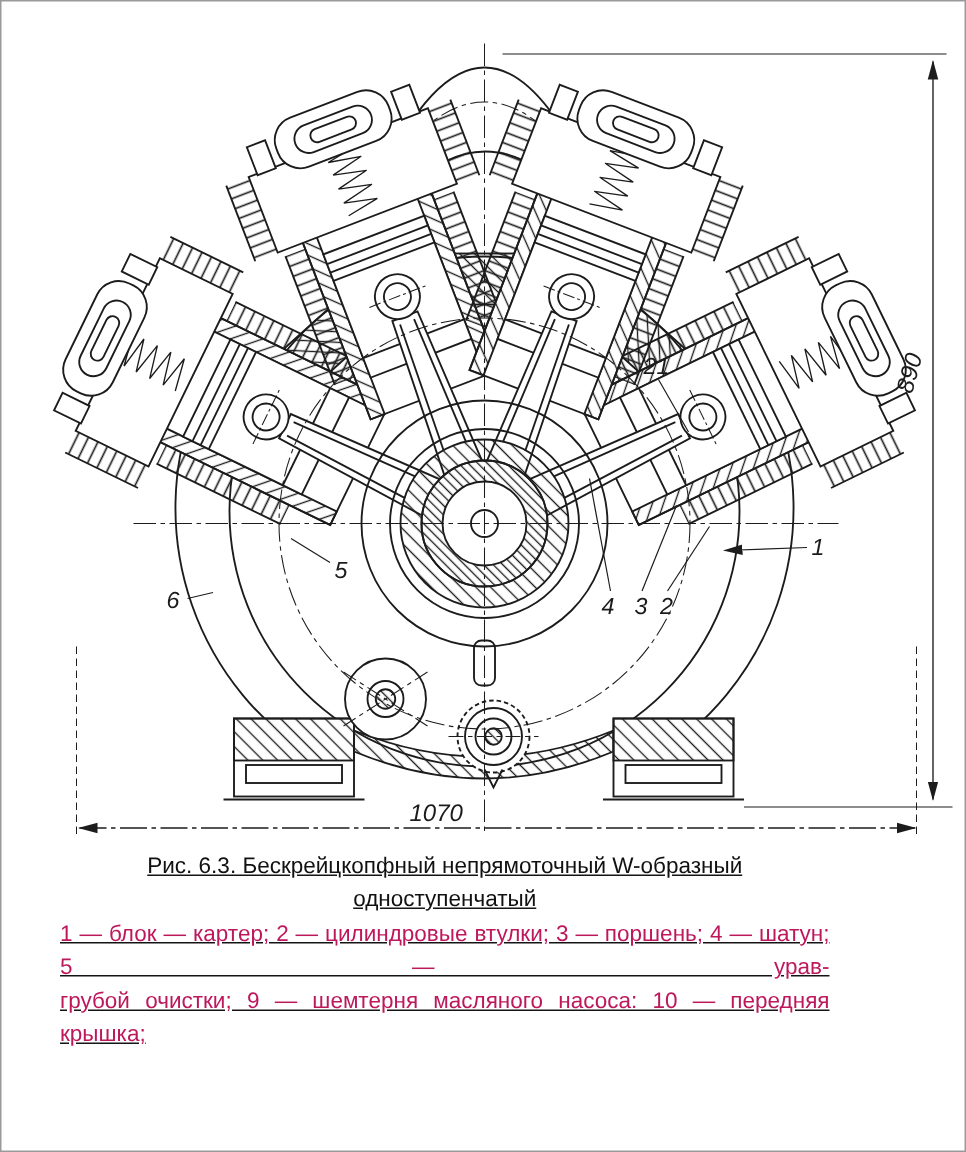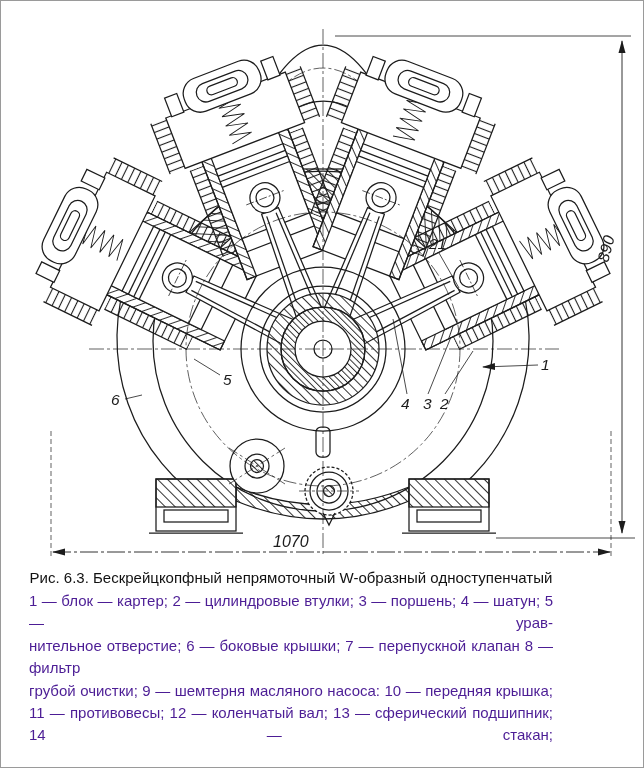--- a/index.html
+++ b/index.html
@@ -3,25 +3,25 @@
 <meta charset="utf-8">
 <style>
   html,body{margin:0;padding:0;}
   body{
     width:644px;height:768px;box-sizing:border-box;
     background:#ffffff;border:1px solid #9a9a9a;overflow:hidden;
     font-family:"Liberation Sans",sans-serif;color:#141414;
   }
   .drawing-wrap{width:644px;height:560px;position:relative;}
   svg{display:block;}
-  .caption{width:580px;box-sizing:border-box;padding:6px 28px 0 28px;}
+  .caption{width:580px;box-sizing:border-box;padding:6px 28px 0 39px;text-decoration:underline;}
   .cap-line{text-align:center;font-size:15px;line-height:22px;color:#111;}
   .legend{margin-top:1px;}
   .leg-line{
-    font-size:15px;line-height:22.4px;color:#4c1d95;
+    font-size:15px;line-height:22.4px;color:#be185d;
     text-align:justify;text-align-last:justify;white-space:nowrap0;
   }
   .dimtext{font-family:"Liberation Sans",sans-serif;font-style:italic;font-size:16px;fill:#1c1c1c;}
   .callout{font-family:"Liberation Sans",sans-serif;font-style:italic;font-size:15.5px;fill:#1c1c1c;}
 </style>
 </head>
 <body>
 
 <div class="drawing-wrap">
 <svg width="644" height="560" viewBox="0 0 644 560">
@@ -207,18 +207,16 @@
       <text class="callout" x="110" y="404" stroke="none">6</text>
     </g>
   </g>
 </svg>
 </div>
 
 <div class="caption">
   <div class="cap-line">Рис. 6.3. Бескрейцкопфный непрямоточный W-образный одноступенчатый</div>
   <div class="legend">
     <div class="leg-line">1 — блок — картер; 2 — цилиндровые втулки; 3 — поршень; 4 — шатун; 5 — урав-</div>
-    <div class="leg-line">нительное отверстие; 6 — боковые крышки; 7 — перепускной клапан 8 — фильтр</div>
     <div class="leg-line">грубой очистки; 9 — шемтерня масляного насоса: 10 — передняя крышка;</div>
-    <div class="leg-line">11 — противовесы; 12 — коленчатый вал; 13 — сферический подшипник; 14 — стакан;</div>
 
   </div>
 </div>
 
 </body></html>

